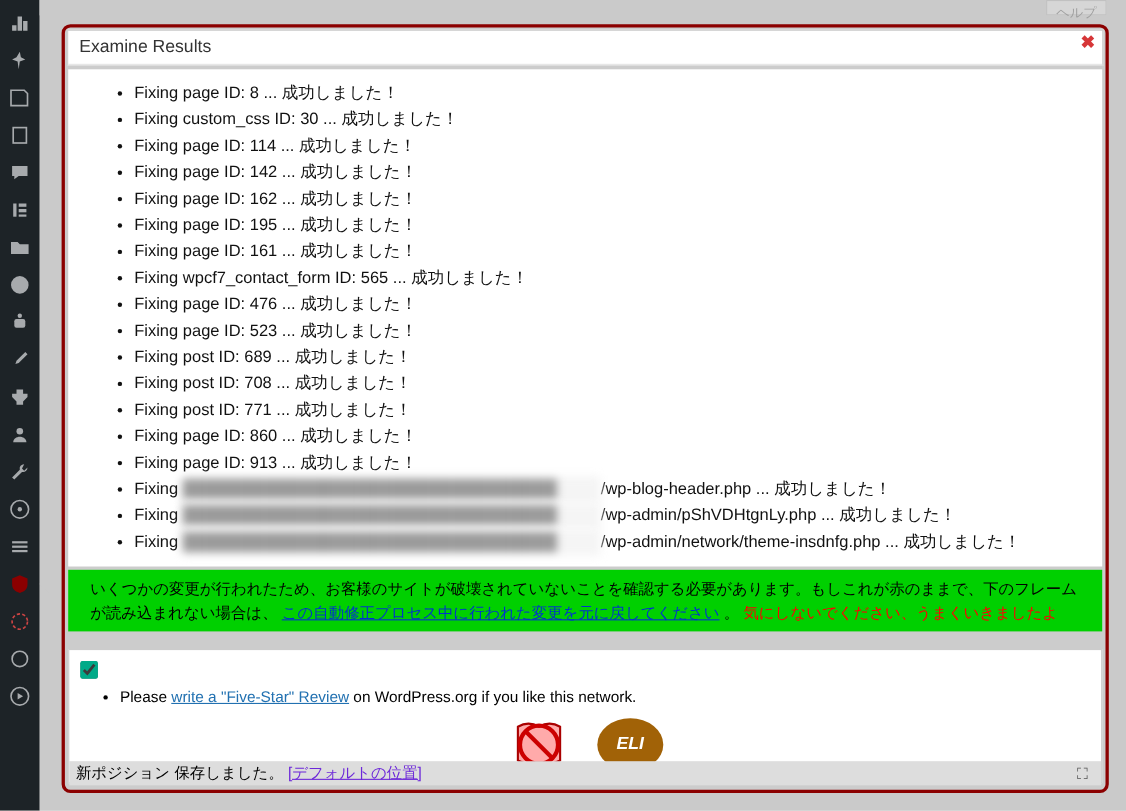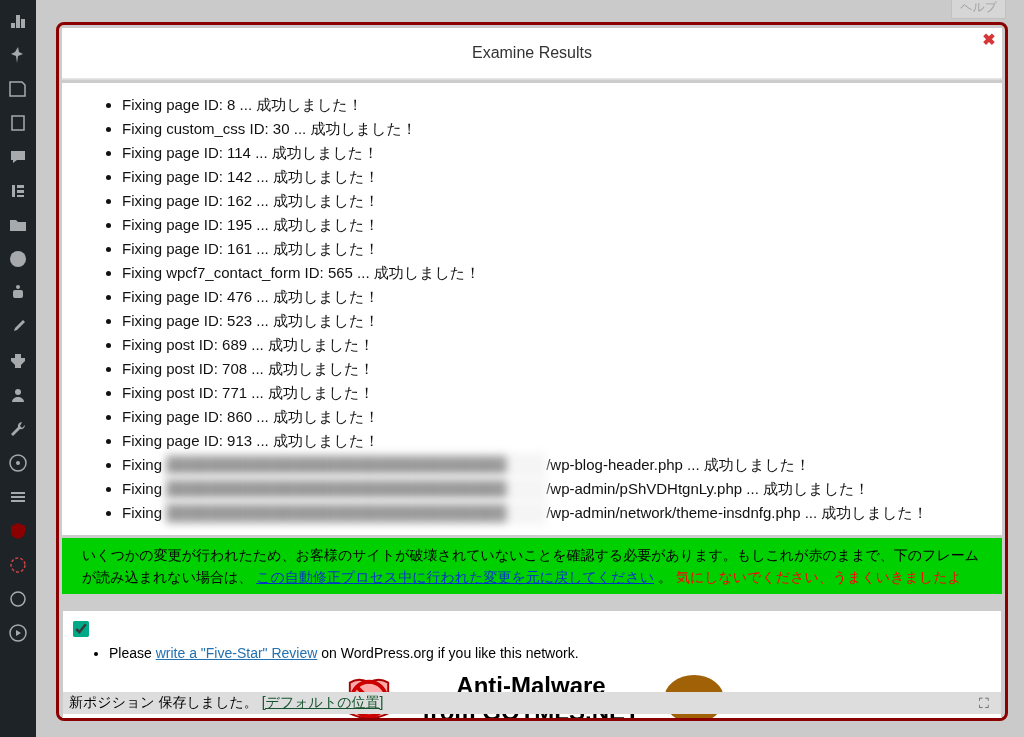--- a/index.html
+++ b/index.html
@@ -4,28 +4,28 @@
 <style>
 * { margin: 0; padding: 0; box-sizing: border-box; }
 body { font-family: Verdana, Arial, sans-serif; font-size: 14px; background: #ccc; width: 1024px; height: 737px; overflow: hidden; position: relative; }
 
 .sidebar { position: absolute; left: 0; top: 0; width: 36px; height: 737px; background: #1d2327; display: flex; flex-direction: column; align-items: center; padding-top: 4px; }
 .sidebar-item { width: 36px; height: 34px; display: flex; align-items: center; justify-content: center; color: #a7aaad; cursor: pointer; }
 .sidebar-item.current { position: relative; }
 .sidebar-item.current::after { content: ''; position: absolute; right: -8px; top: 50%; transform: translateY(-50%); border: 8px solid transparent; border-right-color: #ccc; }
 .sidebar-item svg { width: 20px; height: 20px; fill: currentColor; }
 
-.top-bar { position: absolute; left: 36px; top: 0; right: 0; height: 14px; background: #ccc; display: flex; justify-content: flex-end; align-items: center; padding-right: 18px; font-size: 12px; color: #777; }
+.top-bar { position: absolute; left: 36px; top: 0; right: 0; height: 14px; background: #ccc; display: flex; justify-content: flex-end; padding-right: 18px; font-size: 12px; color: #777; }
 .top-tab { border: 1px solid #bbb; padding: 2px 8px; background: #e5e5e5; }
 
 .back-overlay { position: absolute; left: 36px; right: 0; top: 0; bottom: 0; background: rgba(200,200,200,0.5); }
 
 .modal { position: absolute; left: 56px; top: 22px; right: 16px; bottom: 16px; background: #ccc; border: 3px solid #8b0000; border-radius: 8px; overflow: hidden; }
 .modal-inner { margin: 2px; background: #fff; border: 1px solid #ccc; border-bottom: 1px solid #ddd; }
-.modal-title { padding: 16px 10px; font-size: 16px; color: #333; border-bottom: 1px solid #e5e5e5; text-align: center; }
+.modal-title { padding: 6px 10px; font-size: 16px; color: #333; border-bottom: 1px solid #e5e5e5; }
 .close-btn { position: absolute; right: 6px; top: 6px; width: 20px; height: 20px; cursor: pointer; }
 .close-btn::before { content: '✖'; color: #d63638; font-weight: bold; font-size: 16px; display: block; text-align: center; line-height: 18px; background: #fff; border-radius: 50%; }
 
 .results-box { margin: 3px; background: #fff; padding: 10px 8px 10px 30px; }
 .results-box ul { list-style: disc; padding-left: 30px; }
 .results-box li { line-height: 24px; font-size: 15px; color: #111; }
 .blur { filter: blur(4px); color: #999; display: inline-block; width: 380px; background: #f5f5f5; }
 
 .green-box { margin: 3px 3px 0 3px; background: #00d000; color: #000; padding: 6px 20px; font-size: 14px; line-height: 22px; }
 .green-box a { color: #0033cc; text-decoration: underline; }
@@ -38,21 +38,21 @@
 .lower li { line-height: 24px; }
 .lower a { color: #2271b1; text-decoration: underline; }
 
 .banner { display: flex; align-items: center; justify-content: center; gap: 24px; margin-top: 8px; }
 .banner-logo { width: 58px; height: 48px; position: relative; }
 .banner-logo svg { width: 58px; height: 48px; }
 .banner-text { font-size: 24px; font-weight: bold; text-align: center; line-height: 26px; }
 .eli-badge { width: 60px; height: 48px; background: #a16207; border-radius: 50%; display: flex; align-items: center; justify-content: center; color: #fff; font-weight: bold; font-size: 16px; font-style: italic; }
 
 .footer-bar { position: absolute; bottom: 4px; left: 4px; right: 4px; background: #ddd; padding: 2px 6px; font-size: 14px; display: flex; align-items: center; justify-content: space-between; }
-.footer-bar a { color: #14532d; text-decoration: underline; }
+.footer-bar a { color: #6d28d9; text-decoration: underline; }
 .expand-icon { width: 16px; height: 16px; cursor: pointer; color: #555; }
 </style>
 </head>
 <body>
 
 <div class="sidebar">
   <div class="sidebar-item">
       <svg viewBox="0 0 20 20">
         <path d="M3 12h4v5H3zm5-8h4v13H8zm5 4h4v9h-4z"></path>
       </svg>
@@ -210,24 +210,20 @@
       </li>
     </ul>
     <div class="banner">
       <div class="banner-logo">
         <svg viewBox="0 0 60 50">
             <path d="M10 8 Q20 2 30 8 Q40 2 50 8 L50 40 Q30 50 10 40 Z" fill="#faa" stroke="#a00" stroke-width="2"></path>
             <circle cx="30" cy="25" r="18" fill="none" stroke="#c00" stroke-width="4"></circle>
             <line x1="17" y1="12" x2="43" y2="38" stroke="#c00" stroke-width="4"></line>
           </svg>
       </div>
-      <div class="banner-text">
-        <div>Anti-Malware</div>
-        <div>from GOTMLS.NET</div>
-      </div>
       <div class="eli-badge">ELI</div>
     </div>
   </div>
 
   <div class="footer-bar">
     <span>
       <span>新ポジション 保存しました。 </span>
       <a href="#">[デフォルトの位置]</a>
     </span>
     <span class="expand-icon">⛶</span>

